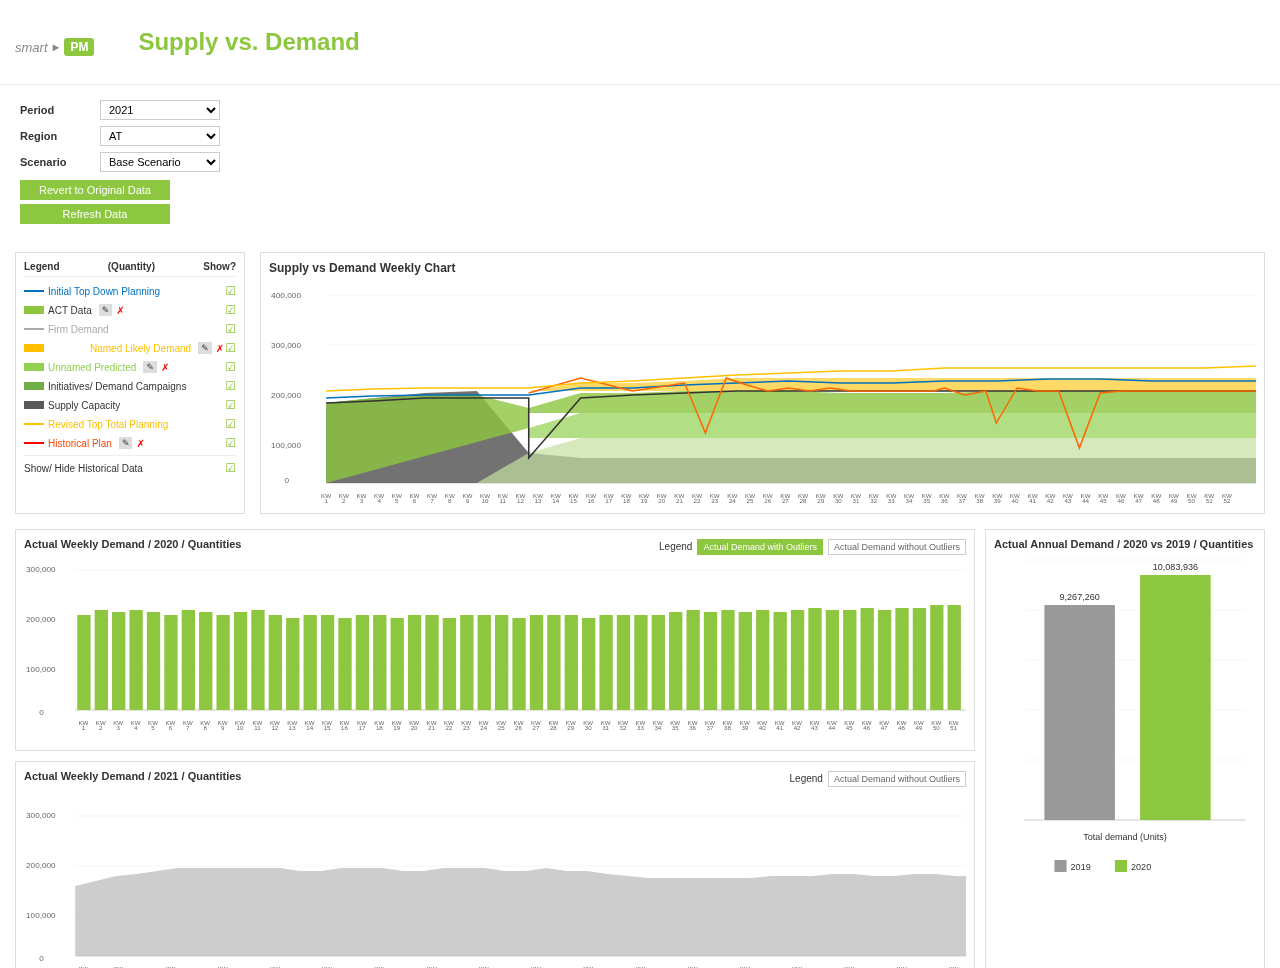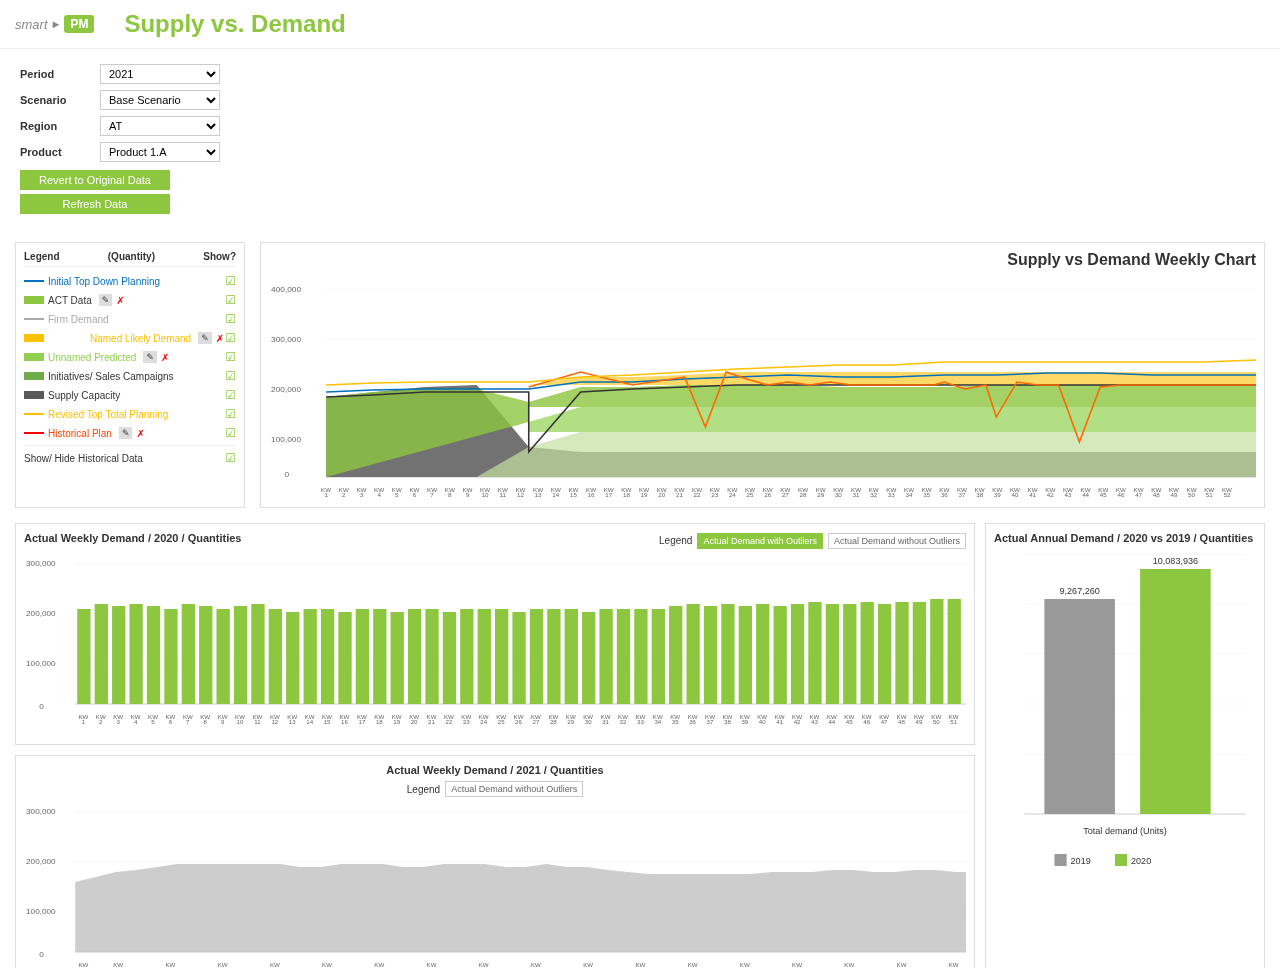--- a/index.html
+++ b/index.html
@@ -1,18 +1,18 @@
 <!DOCTYPE html>
 <html><head>
   <meta charset="utf-8">
   <style>
     * { box-sizing: border-box; margin: 0; padding: 0; }
     body { font-family: Arial, sans-serif; font-size: 11px; background: #fff; color: #333; }
     
-    .header { display: flex; align-items: center; padding: 10px 15px; border-bottom: 1px solid #eee; }
+    .header { display: flex; align-items: flex-end; padding: 28px 15px; border-bottom: 1px solid #eee; gap: 14px; }
     .logo-area { display: flex; align-items: center; margin-right: 20px; }
     .logo-smart { font-size: 13px; color: #888; font-style: italic; }
     .logo-arrow { color: #888; margin: 0 3px; }
     .logo-pm { background: #8dc63f; color: #fff; font-weight: bold; padding: 2px 6px; border-radius: 3px; font-size: 12px; }
     .page-title { color: #8dc63f; font-size: 24px; font-weight: bold; margin-left: 10px; }
     
     .controls { padding: 15px 20px; }
     .control-row { display: flex; align-items: center; margin-bottom: 6px; }
     .control-label { width: 80px; font-size: 11px; color: #333; font-weight: bold; }
     .control-select { 
@@ -69,21 +69,21 @@
     .legend-text { font-size: 10px; }
     .legend-x { color: red; font-size: 10px; }
     .legend-check { color: #8dc63f; font-size: 12px; }
     .legend-divider { border-top: 1px solid #eee; margin: 4px 0; }
     
     .chart-panel { 
       flex: 1; 
       border: 1px solid #ddd;
       padding: 8px;
     }
-    .chart-title { font-size: 16px; font-weight: bold; margin-bottom: 8px; color: #333; text-align: right; }
+    .chart-title { font-size: 12px; font-weight: bold; margin-bottom: 8px; color: #333; }
     
     .bottom-section { display: flex; gap: 10px; }
     .bottom-left { flex: 1; }
     .bottom-right { width: 280px; min-width: 280px; }
     
     .weekly-chart-panel { 
       border: 1px solid #ddd; 
       padding: 8px; 
       margin-bottom: 10px;
     }
@@ -108,38 +108,32 @@
     <span class="logo-pm">PM</span>
   </div>
   <h1 class="page-title">Supply vs. Demand</h1>
 </div>
 
 <div class="controls">
   <div class="control-row">
     <span class="control-label">Period</span>
     <select class="control-select">
       <option>2021</option>
-    </select>
-  </div>
-  <div class="control-row">
-    <span class="control-label">Scenario</span>
-    <select class="control-select">
-      <option>Base Scenario</option>
     </select>
   </div>
   <div class="control-row">
     <span class="control-label">Region</span>
     <select class="control-select">
       <option>AT</option>
     </select>
   </div>
   <div class="control-row">
-    <span class="control-label">Product</span>
+    <span class="control-label">Scenario</span>
     <select class="control-select">
-      <option>Product 1.A</option>
+      <option>Base Scenario</option>
     </select>
   </div>
 
   <div class="action-buttons">
     <button class="btn-green">Revert to Original Data</button>
     <button class="btn-green">Refresh Data</button>
   </div>
 </div>
 
 <div class="main-content">
@@ -195,21 +189,21 @@
           <span class="legend-text" style="color:#92d050;">Unnamed Predicted</span>
           <span style="font-size:9px;background:#ddd;padding:1px 3px;margin-left:3px;">✎</span>
           <span class="legend-x">✗</span>
         </div>
         <span class="legend-check">☑</span>
       </div>
 
       <div class="legend-item">
         <div class="legend-item-left">
           <span style="display:inline-block;width:20px;height:8px;background:#70ad47;vertical-align:middle;"></span>
-          <span class="legend-text">Initiatives/ Sales Campaigns</span>
+          <span class="legend-text">Initiatives/ Demand Campaigns</span>
         </div>
         <span class="legend-check">☑</span>
       </div>
 
       <div class="legend-item">
         <div class="legend-item-left">
           <span style="display:inline-block;width:20px;height:8px;background:#595959;vertical-align:middle;"></span>
           <span class="legend-text">Supply Capacity</span>
         </div>
         <span class="legend-check">☑</span>
@@ -561,21 +555,21 @@
           <text x="874" y="165" font-size="6" fill="#666" text-anchor="middle">KW</text>
           <text x="874" y="170" font-size="6" fill="#666" text-anchor="middle">49</text>
           <text x="891" y="165" font-size="6" fill="#666" text-anchor="middle">KW</text>
           <text x="891" y="170" font-size="6" fill="#666" text-anchor="middle">50</text>
           <text x="908" y="165" font-size="6" fill="#666" text-anchor="middle">KW</text>
           <text x="908" y="170" font-size="6" fill="#666" text-anchor="middle">51</text>
         </svg>
       </div>
 
       <div class="weekly-chart-panel">
-        <div style="display:flex; align-items:center; justify-content:space-between; margin-bottom:5px;flex-direction:column;">
+        <div style="display:flex; align-items:center; justify-content:space-between; margin-bottom:19px;">
           <span class="weekly-chart-title">Actual Weekly Demand / 2021 / Quantities</span>
           <div style="display:flex; align-items:center; gap:5px;">
             <span style="font-size:10px;">Legend</span>
             <span style="font-size:9px; padding:2px 5px; border:1px solid #ccc; background:#fff; color:#666;">Actual Demand without Outliers</span>
           </div>
         </div>
         <svg width="100%" height="180" viewBox="0 0 920 180" preserveAspectRatio="none">
 
           <text x="2" y="12" font-size="8" fill="#666">300,000</text>
           <text x="2" y="62" font-size="8" fill="#666">200,000</text>

